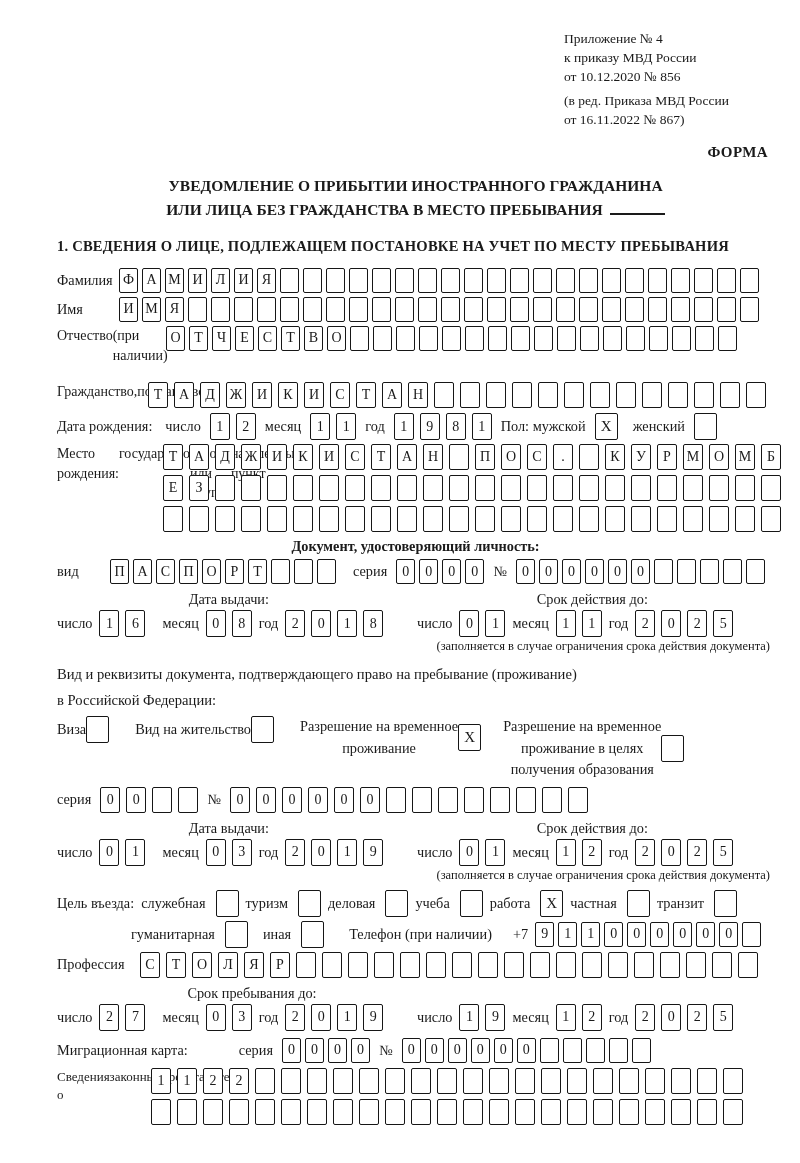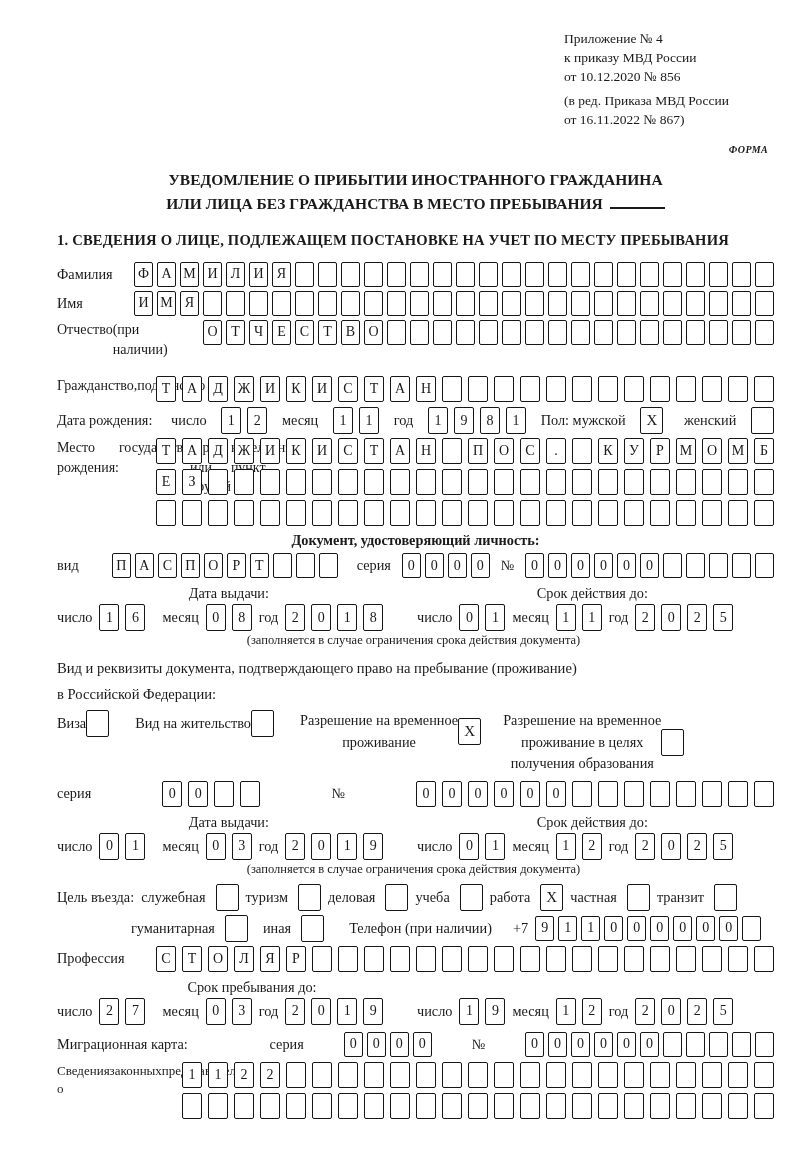--- a/index.html
+++ b/index.html
@@ -2,28 +2,28 @@
 <html><head>
 <meta charset="utf-8">
 <style>
   * { margin:0; padding:0; box-sizing:border-box; }
   html,body { width:800px; height:1163px; background:#ffffff; color:#1a1a1a;
     font-family:"Liberation Serif", serif; overflow:hidden; }
   .page { padding:30px 26px 0 57px; }
 
   .appendix { width:210px; margin-left:auto; font-size:13.5px; line-height:1.4; }
   .appendix .grp2 { margin-top:5px; }
-  .forma { text-align:right; font-weight:bold; font-size:10px; margin-top:15px; padding-right:6px; letter-spacing:.4px;font-style:italic; }
+  .forma { text-align:right; font-weight:bold; font-size:15px; margin-top:15px; padding-right:6px; letter-spacing:.4px; }
 
   .title { text-align:center; font-weight:bold; font-size:15.5px; line-height:1.5; margin-top:13px; }
   .title .blank { display:inline-block; width:55px; border-bottom:2px solid #1a1a1a; height:13px; margin-left:7px; }
 
   .sect { font-weight:bold; font-size:14.6px; margin-top:17px; white-space:nowrap; letter-spacing:.2px; }
 
-  .row { display:flex; align-items:center; margin-top:4px; gap:0;justify-content:space-between; }
+  .row { display:flex; align-items:center; margin-top:4px; gap:9px; }
   .row.top { align-items:flex-start; }
   .lbl { font-size:14.3px; flex:none; }
   .lblcol { display:flex; flex-direction:row; flex:none; font-size:14px; line-height:1.4; }
 
   .w53 { width:53px; } .w100 { width:100px; } .w82 { width:82px; }
   .w97 { width:97px; } .w85 { width:85px; font-size:13px; } .w44 { width:44px; }
 
   .cells { display:flex; gap:4px; flex:none; }
   .cell { flex:none; width:19px; height:25px; border:1.7px solid #161616; border-radius:2px;
     display:flex; align-items:center; justify-content:center; font-size:14px; background:#fff; }
@@ -33,21 +33,21 @@
   .vstack { display:flex; flex-direction:column; gap:5px; }
 
   .docheading { text-align:center; font-weight:bold; font-size:14.3px; margin-top:6px; }
 
   .pair-head { display:flex; margin-top:7px; font-size:14.3px; }
   .pair-head .h1 { width:350px; text-align:center; }
   .pair-head .h2 { width:370px; text-align:center; margin-left:10px; }
   .dates { display:flex; align-items:center; margin-top:2px; }
   .dates .half { display:flex; align-items:center; gap:7px; width:350px; flex:none; }
   .dates .half.r { width:auto; margin-left:10px; }
-  .note { font-size:12.5px; text-align:center; margin-top:2px; padding-right:4px; }
+  .note { font-size:12.5px; text-align:right; margin-top:2px; padding-right:4px; }
 
   .intro { font-size:14.6px; margin-top:8px; line-height:1.75; }
 
   .cbrow { display:flex; align-items:flex-start; margin-top:3px; font-size:14.3px; }
   .cbitem { display:flex; align-items:center; }
   .cbtxt { text-align:center; line-height:1.5; }
 
   .goalrow { display:flex; align-items:center; gap:7px; font-size:14.3px; margin-top:7px; }
   .goalrow .opt { display:flex; align-items:center; gap:10px; }
   .ml16 { margin-left:8px; }

